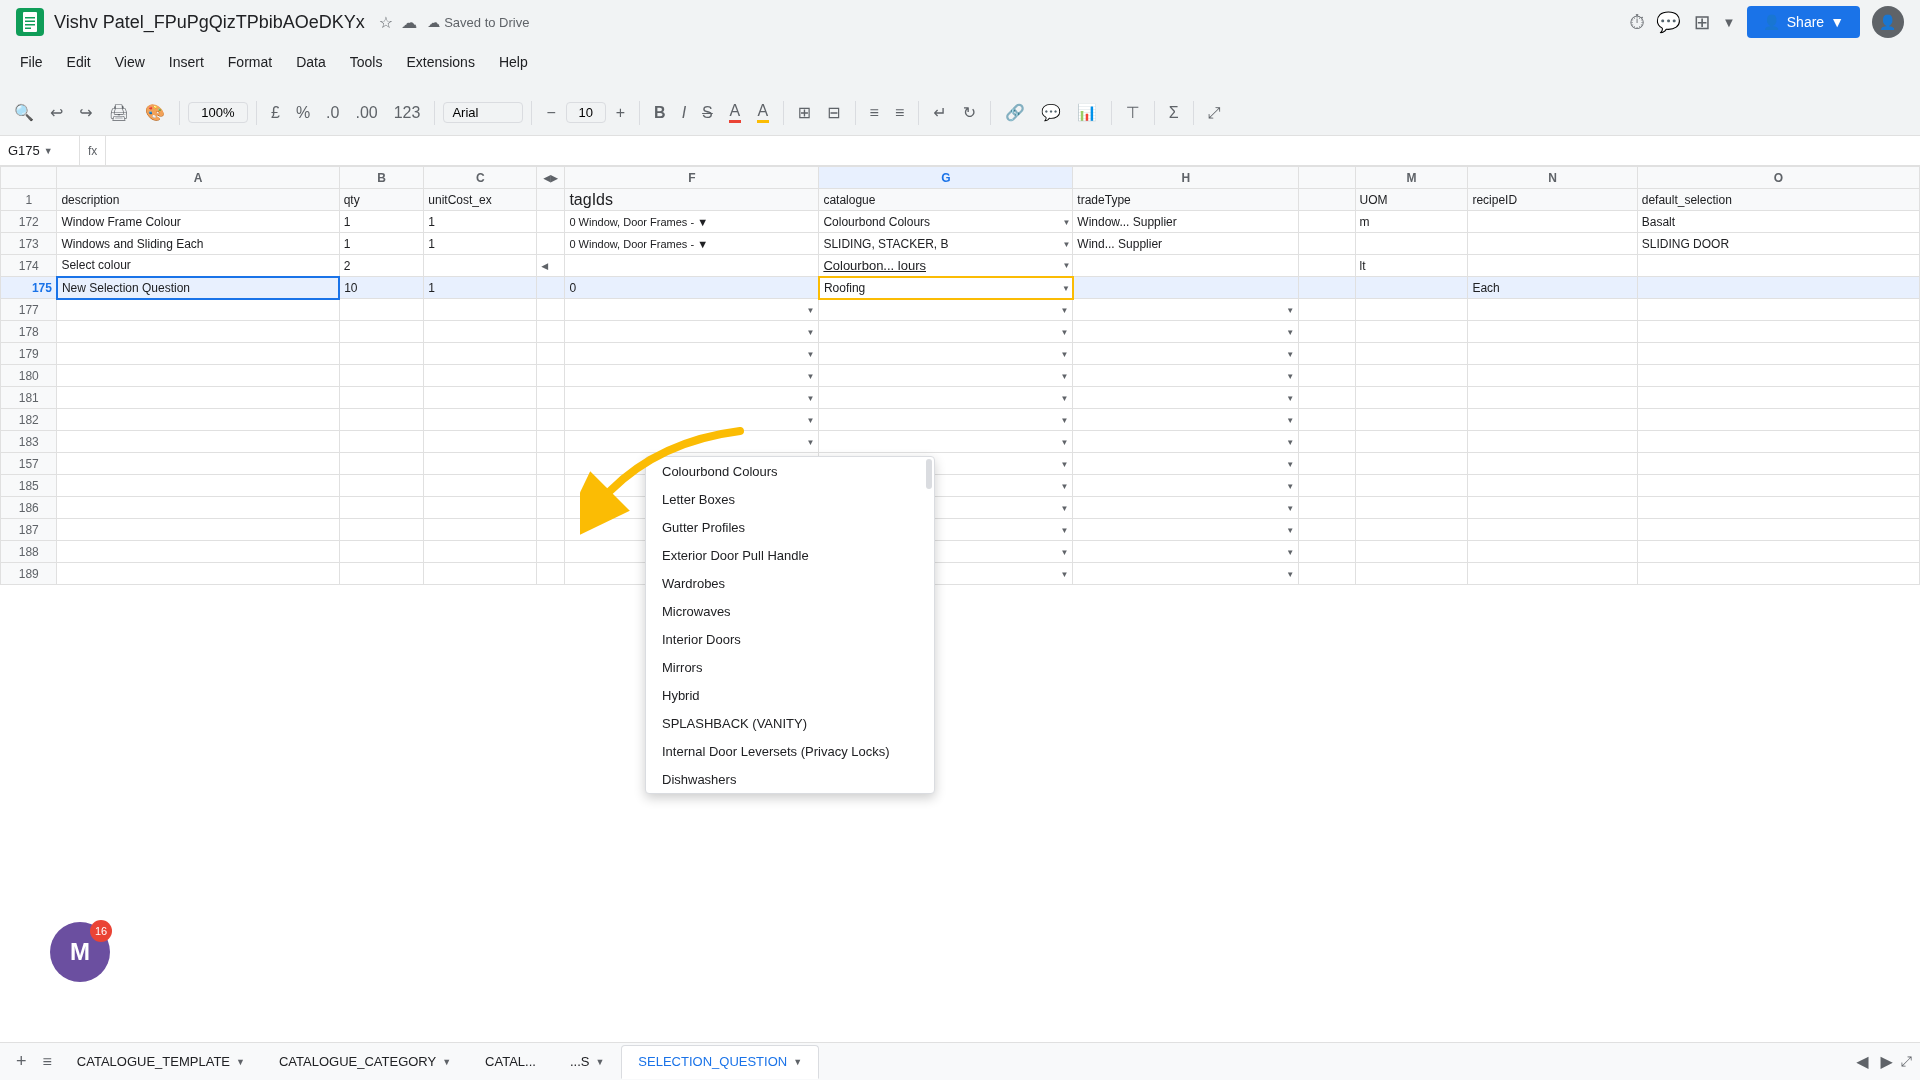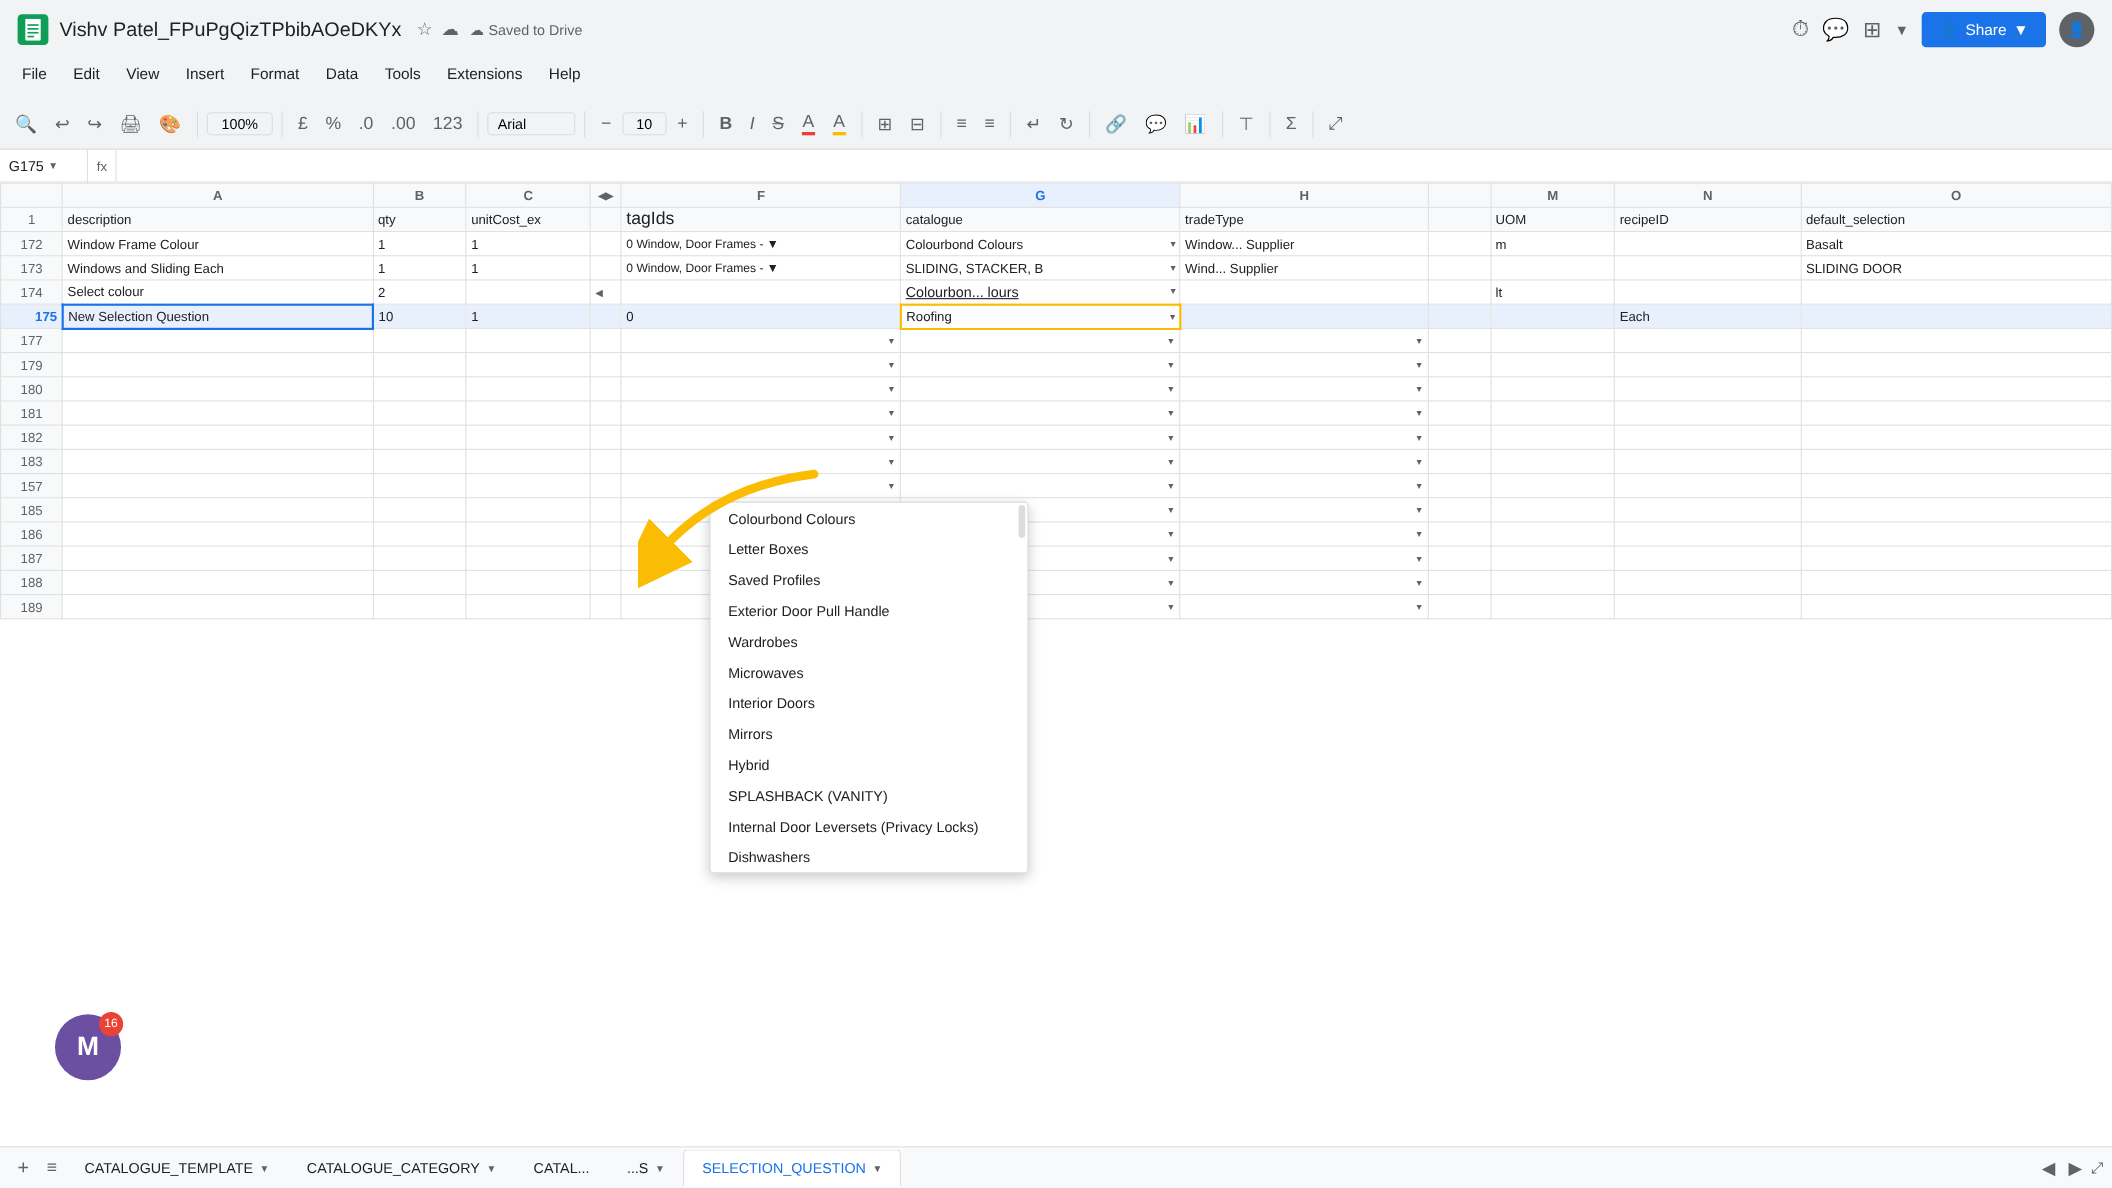--- a/index.html
+++ b/index.html
@@ -16,21 +16,20 @@
       height: 1080px;
       background: #1a1a1a;
       display: flex;
       flex-direction: column;
     }
     #chrome-area {
       background: #f1f3f4;
       height: 90px;
       display: flex;
       flex-direction: column;
-      justify-content: center;
     }
     #title-bar {
       background: #f1f3f4;
       height: 44px;
       display: flex;
       align-items: center;
       padding: 0 16px;
       gap: 10px;
     }
     #sheets-icon {
@@ -632,20 +631,40 @@
                 </td>
                 <td style="position:relative;">
                   <span style="position:absolute;right:4px;top:50%;transform:translateY(-50%);font-size:8px;color:#5f6368;">▼</span>
                 </td>
                 <td></td>
                 <td></td>
                 <td></td>
                 <td></td>
               </tr>
             <tr>
+                <td class="row-header">178</td>
+                <td></td>
+                <td></td>
+                <td></td>
+                <td></td>
+                <td style="position:relative;">
+                  <span style="position:absolute;right:4px;top:50%;transform:translateY(-50%);font-size:8px;color:#5f6368;">▼</span>
+                </td>
+                <td style="position:relative;">
+                  <span style="position:absolute;right:4px;top:50%;transform:translateY(-50%);font-size:8px;color:#5f6368;">▼</span>
+                </td>
+                <td style="position:relative;">
+                  <span style="position:absolute;right:4px;top:50%;transform:translateY(-50%);font-size:8px;color:#5f6368;">▼</span>
+                </td>
+                <td></td>
+                <td></td>
+                <td></td>
+                <td></td>
+              </tr>
+            <tr>
                 <td class="row-header">179</td>
                 <td></td>
                 <td></td>
                 <td></td>
                 <td></td>
                 <td style="position:relative;">
                   <span style="position:absolute;right:4px;top:50%;transform:translateY(-50%);font-size:8px;color:#5f6368;">▼</span>
                 </td>
                 <td style="position:relative;">
                   <span style="position:absolute;right:4px;top:50%;transform:translateY(-50%);font-size:8px;color:#5f6368;">▼</span>
@@ -857,21 +876,21 @@
                 <td></td>
                 <td></td>
                 <td></td>
               </tr>
           </tbody>
         </table>
 
         <div id="catalogue-dropdown">
           <div class="dropdown-item">Colourbond Colours</div>
           <div class="dropdown-item">Letter Boxes</div>
-          <div class="dropdown-item">Saved Profiles</div>
+          <div class="dropdown-item">Gutter Profiles</div>
           <div class="dropdown-item">Exterior Door Pull Handle</div>
           <div class="dropdown-item">Wardrobes</div>
           <div class="dropdown-item">Microwaves</div>
           <div class="dropdown-item">Interior Doors</div>
           <div class="dropdown-item">Mirrors</div>
           <div class="dropdown-item">Hybrid</div>
           <div class="dropdown-item">SPLASHBACK (VANITY)</div>
           <div class="dropdown-item">Internal Door Leversets (Privacy Locks)</div>
           <div class="dropdown-item">Dishwashers</div>
           <div class="dropdown-scrollbar"></div>

